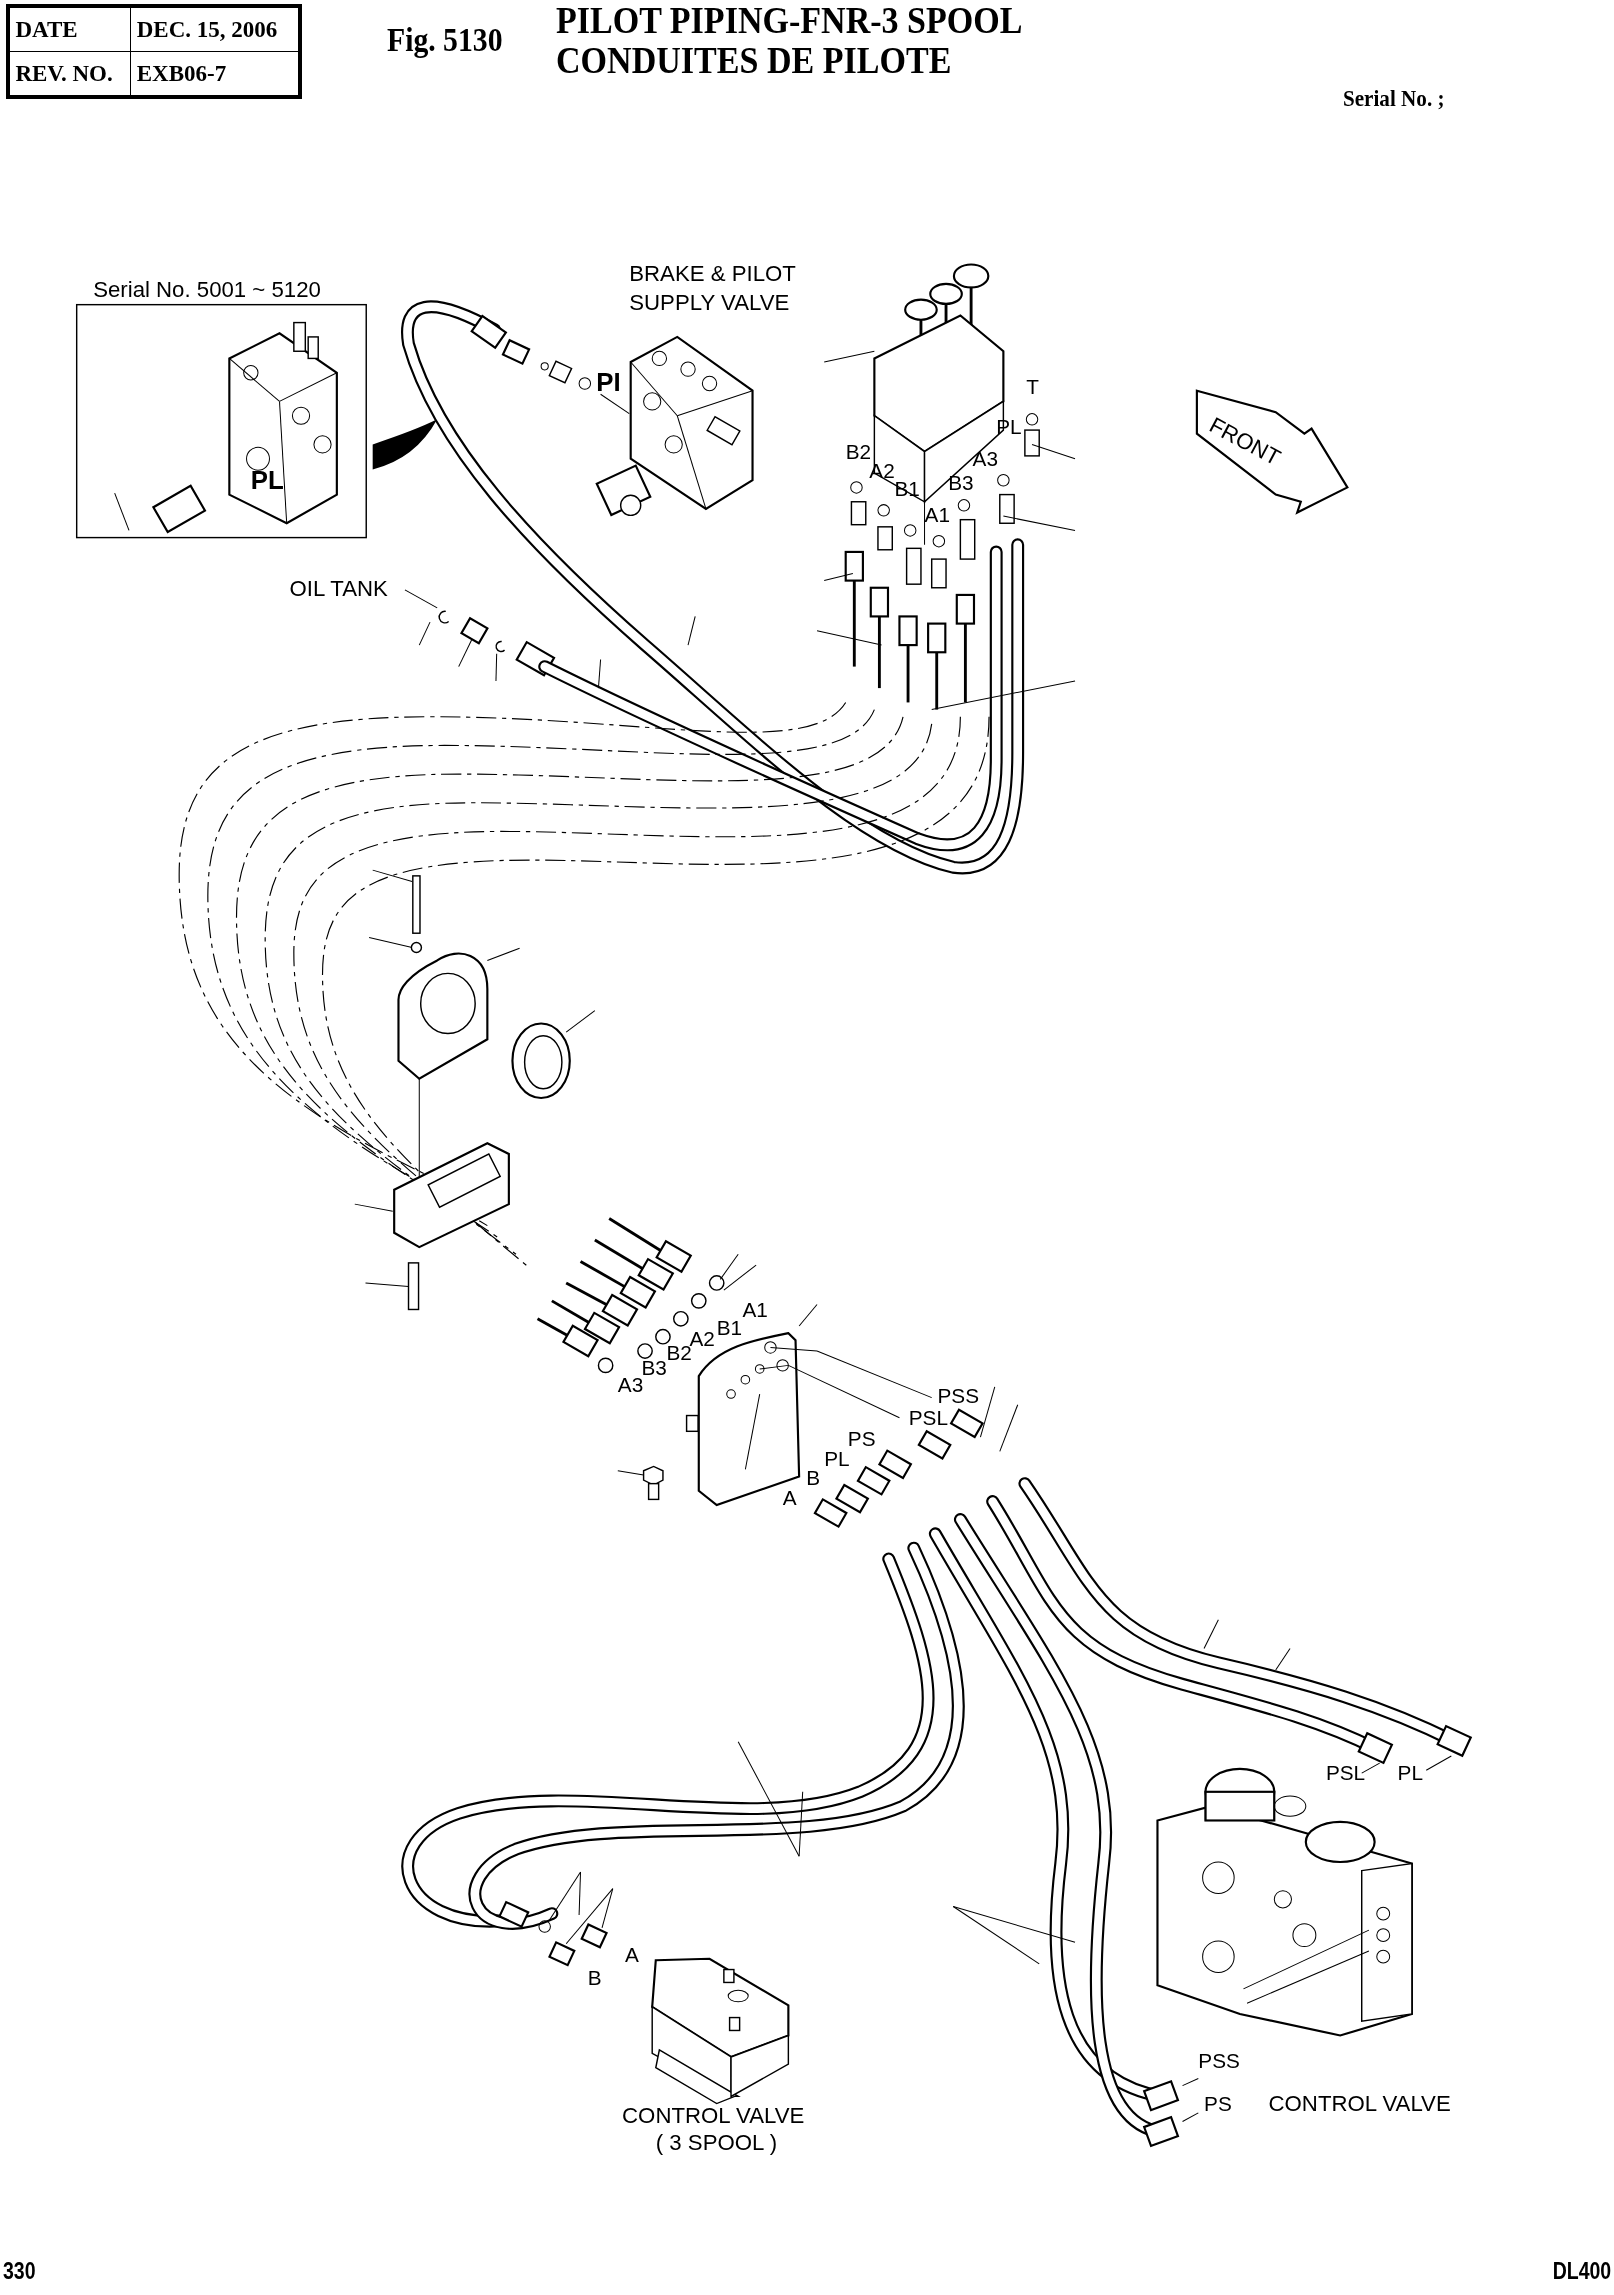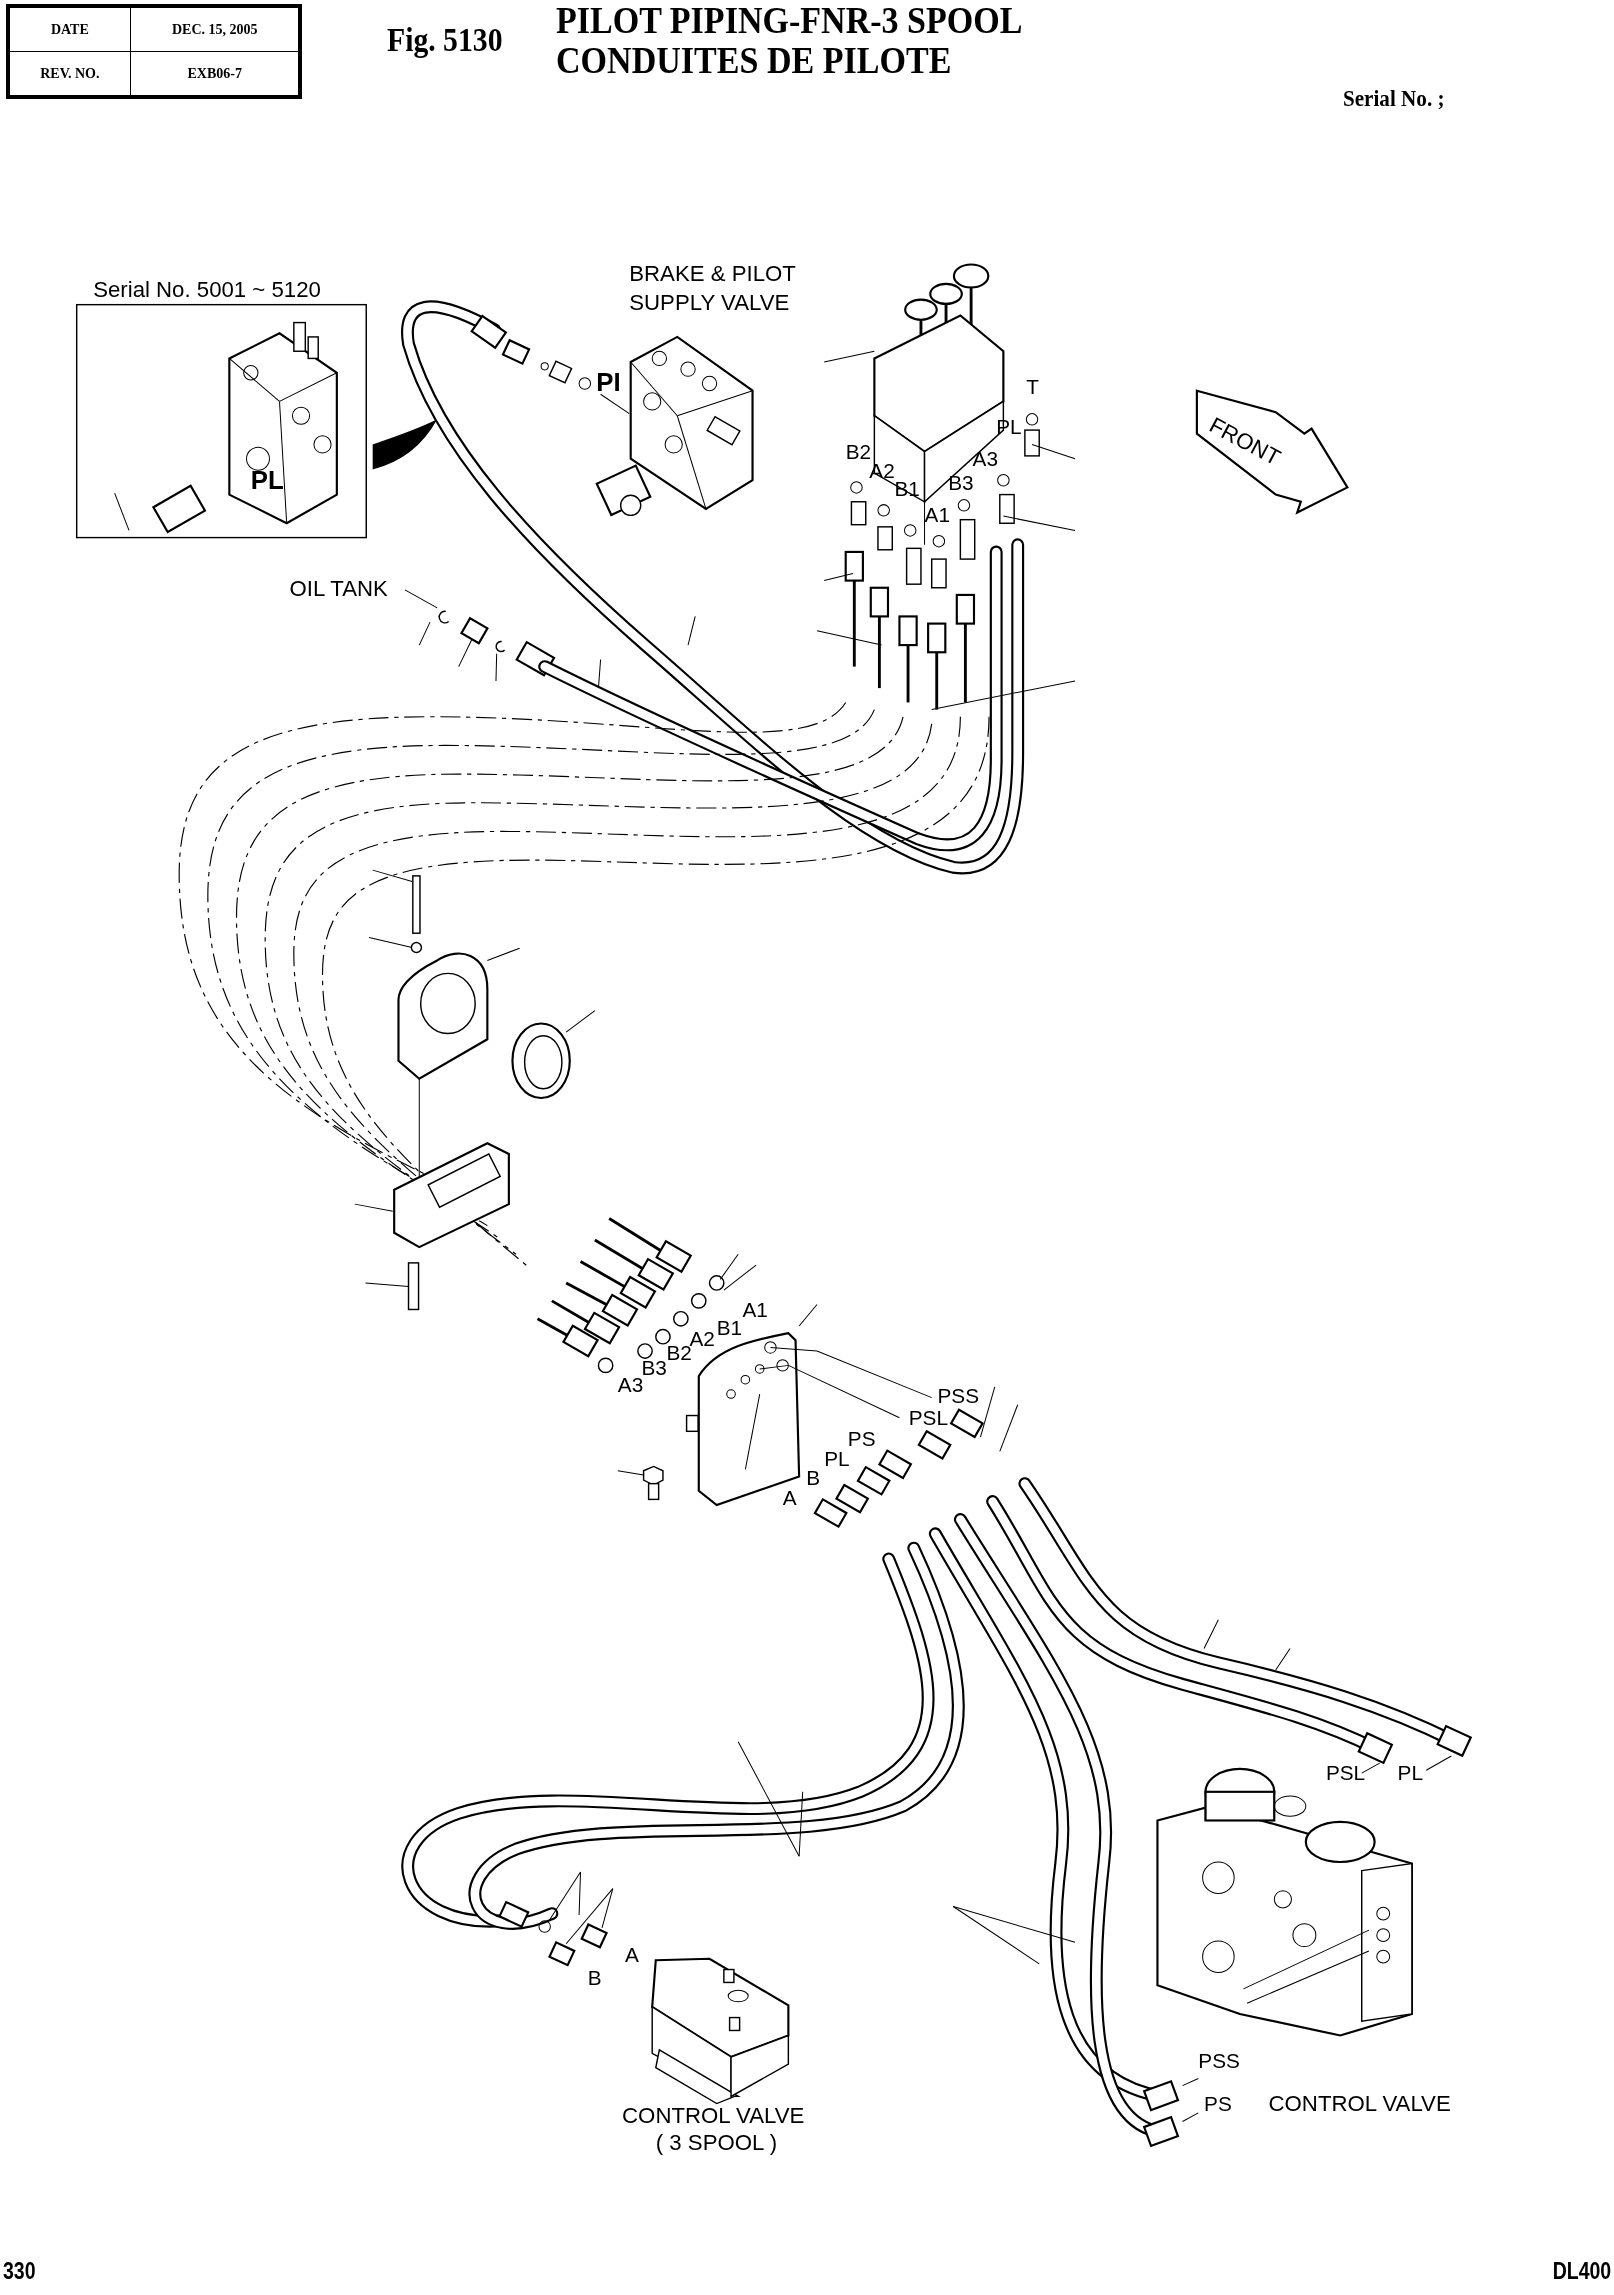--- a/index.html
+++ b/index.html
@@ -1,18 +1,18 @@
 <!DOCTYPE html>
 <html style="font-size:11.5px"><head>
 <meta charset="utf-8">
 <style>
   html, body { margin: 0; padding: 0; background: #ffffff; }
   body { width: 1614px; height: 2295px; position: relative; overflow: hidden; font-family: "Liberation Sans", sans-serif; color: #000; }
   .hdr-table { position: absolute; left: 5.7px; top: 4.3px; border: 4.3px solid #000; border-collapse: collapse; font-family: "Liberation Serif", serif; font-weight: bold; }
-  .hdr-table td { border: 1.4px solid #000; font-size: 14px; text-align: center; padding: 0 5.7px; height: 43px; }
+  .hdr-table td { border: 1.4px solid #000; font-size: 23px; text-align: left; padding: 0 5.7px; height: 43px; }
   .hdr-table td.k { width: 109px; }
   .hdr-table td.v { width: 156px; }
   .fig-no { position: absolute; left: 387px; top: 21.5px; font-family: "Liberation Serif", serif; font-weight: bold; font-size: 33px; transform: scaleX(0.9); transform-origin: left; }
   .title { position: absolute; left: 556px; top: 1.4px; font-family: "Liberation Serif", serif; font-weight: bold; font-size: 37px; line-height: 40px; transform: scaleX(0.92); transform-origin: left; }
   .serial { position: absolute; left: 1343px; top: 85px; font-family: "Liberation Serif", serif; font-weight: bold; font-size: 24px; transform: scaleX(0.88); transform-origin: left; }
   .page-no { position: absolute; left: 2.9px; top: 2257px; font-family: "Liberation Sans", sans-serif; font-weight: bold; font-size: 24.4px; transform: scaleX(0.8); transform-origin: left; }
   .model { position: absolute; right: 2.9px; top: 2257px; font-family: "Liberation Sans", sans-serif; font-weight: bold; font-size: 24.4px; transform: scaleX(0.8); transform-origin: right; }
   svg#diagram { position: absolute; left: 0; top: 0; }
   svg text { font-family: "Liberation Sans", sans-serif; fill: #000; }
   .lbl { font-size: 31px; }
@@ -27,21 +27,21 @@
   .part { fill: #fff; stroke: #000; stroke-width: 3; }
   .part-t { fill: #fff; stroke: #000; stroke-width: 2; }
 </style>
 </head>
 <body>
 
 <table class="hdr-table">
   <tbody>
       <tr>
     <td class="k">DATE</td>
-    <td class="v">DEC. 15, 2005</td>
+    <td class="v">DEC. 15, 2006</td>
   </tr>
   <tr>
     <td class="k">REV. NO.</td>
     <td class="v">EXB06-7</td>
   </tr>
 </tbody>
   </table>
 <div class="fig-no">Fig. 5130</div>
 <div class="title">
   <div>PILOT PIPING-FNR-3 SPOOL</div>

